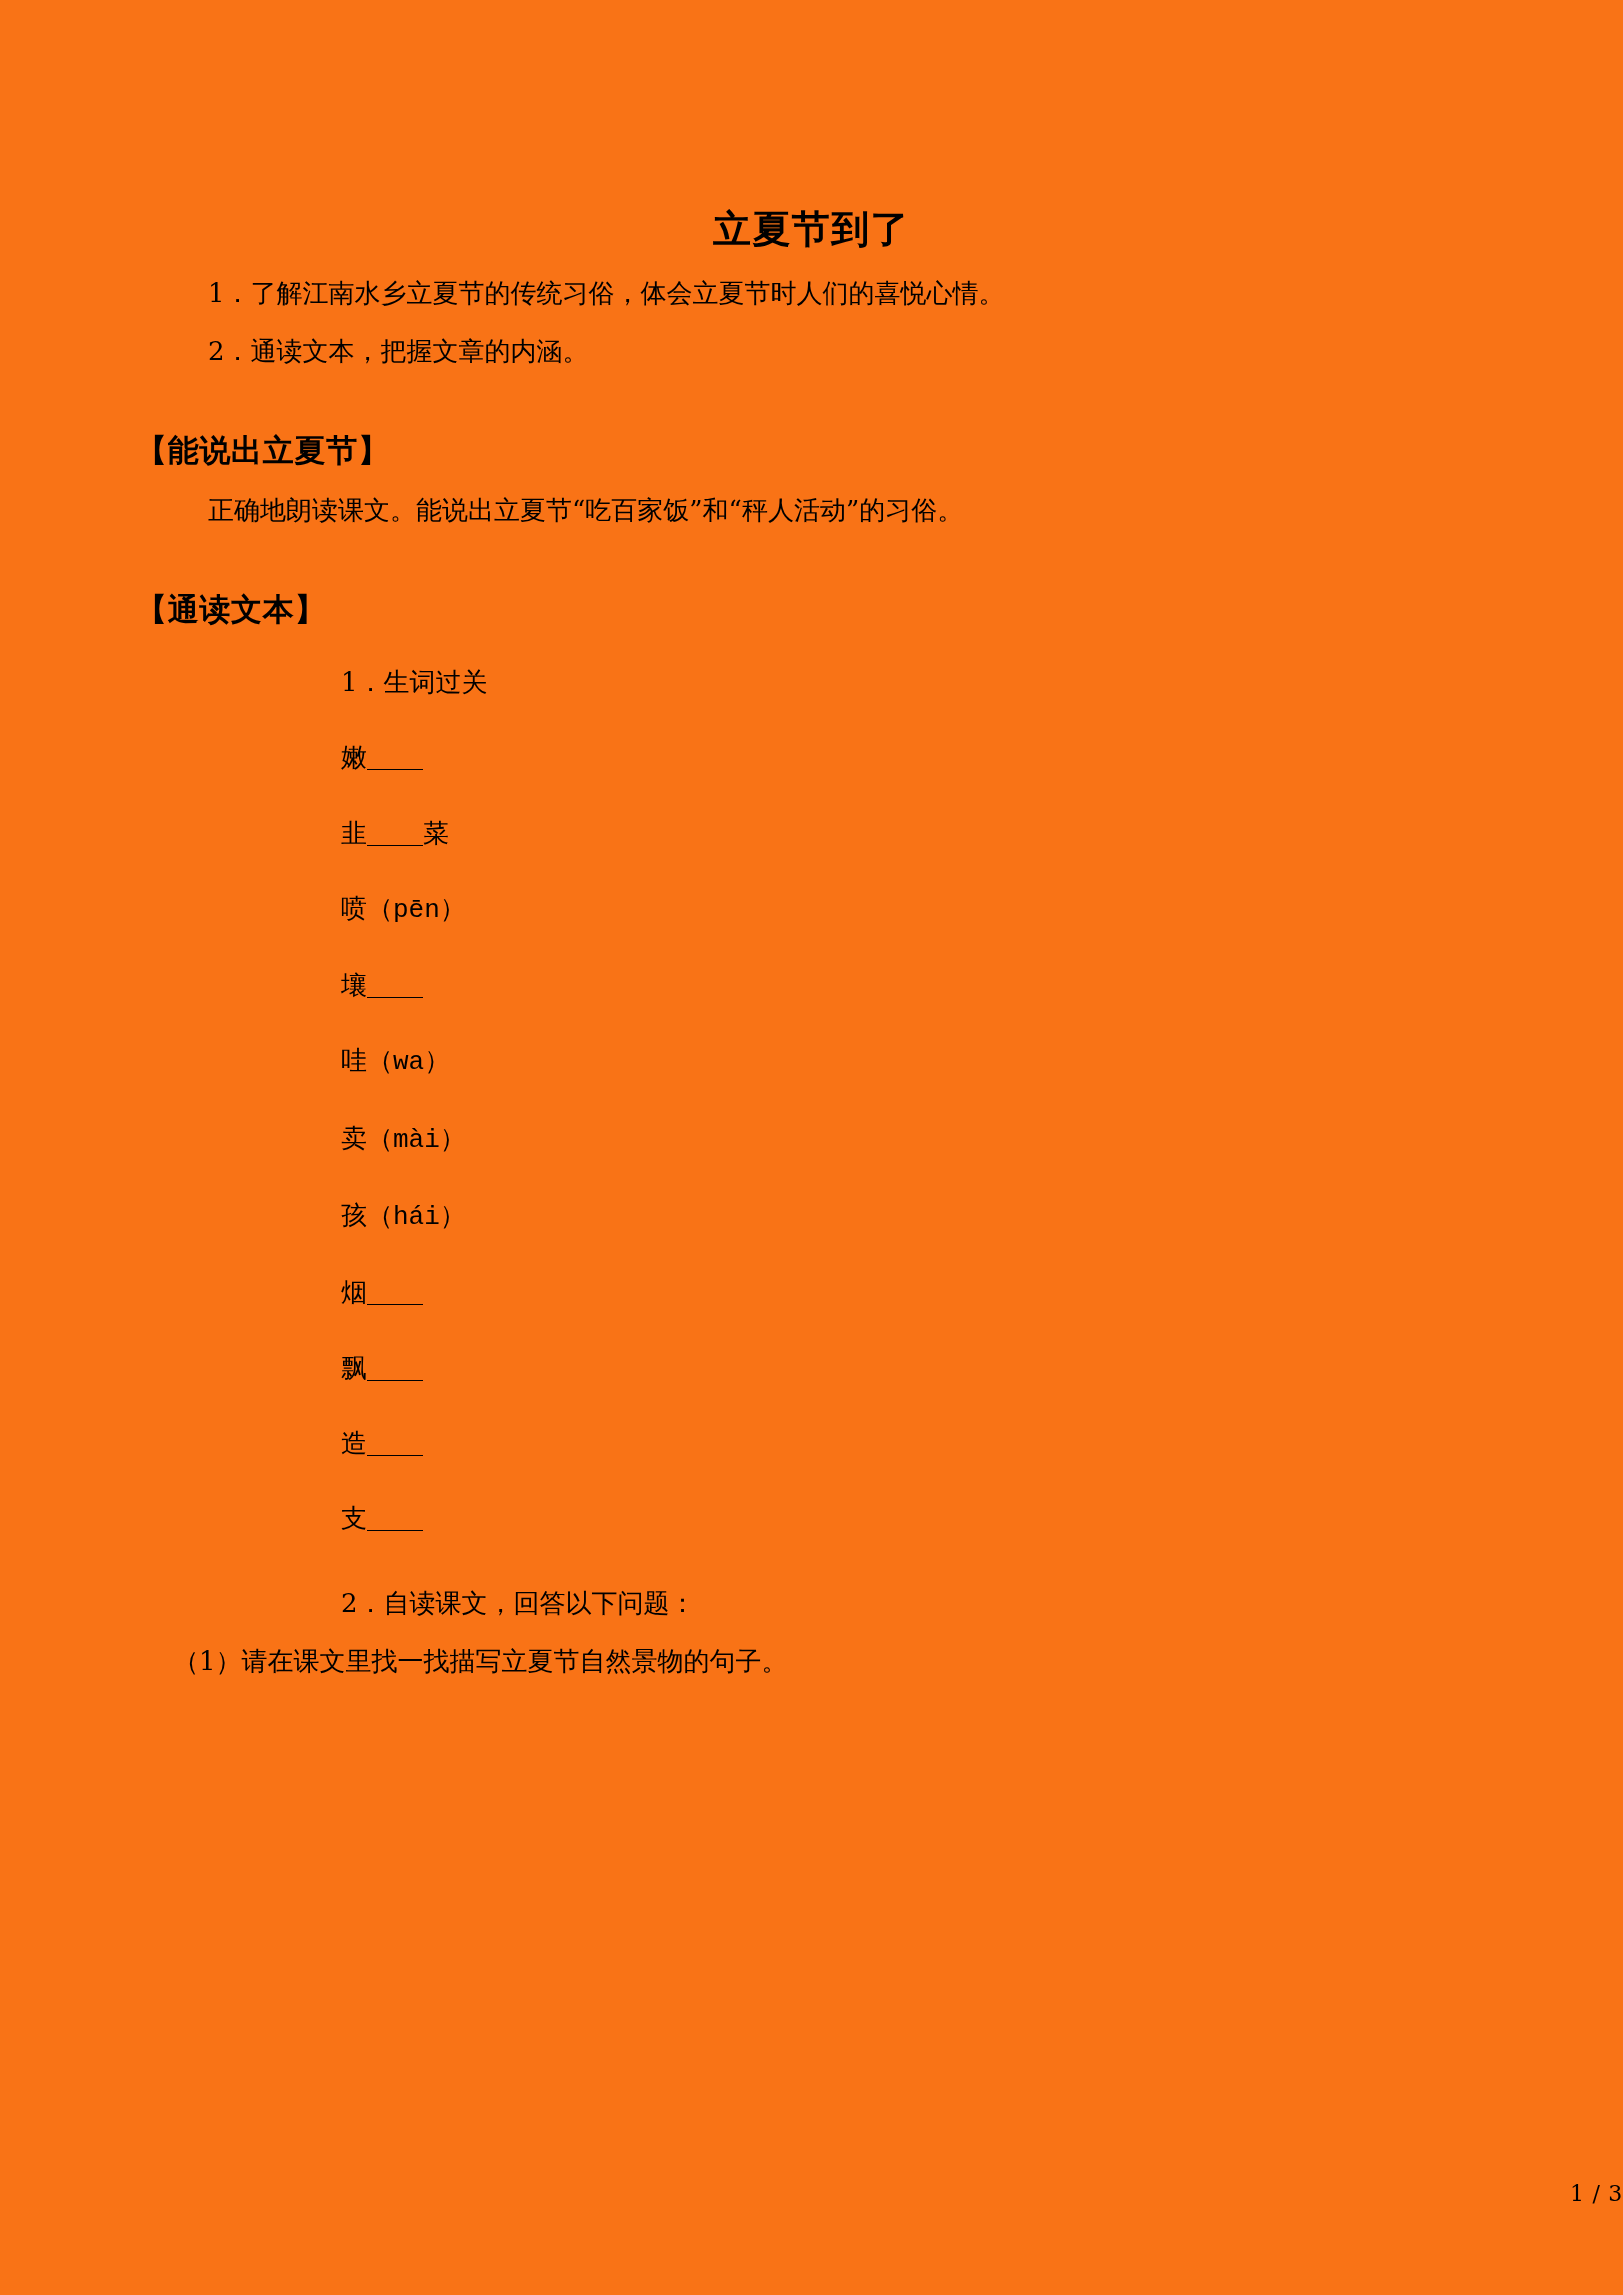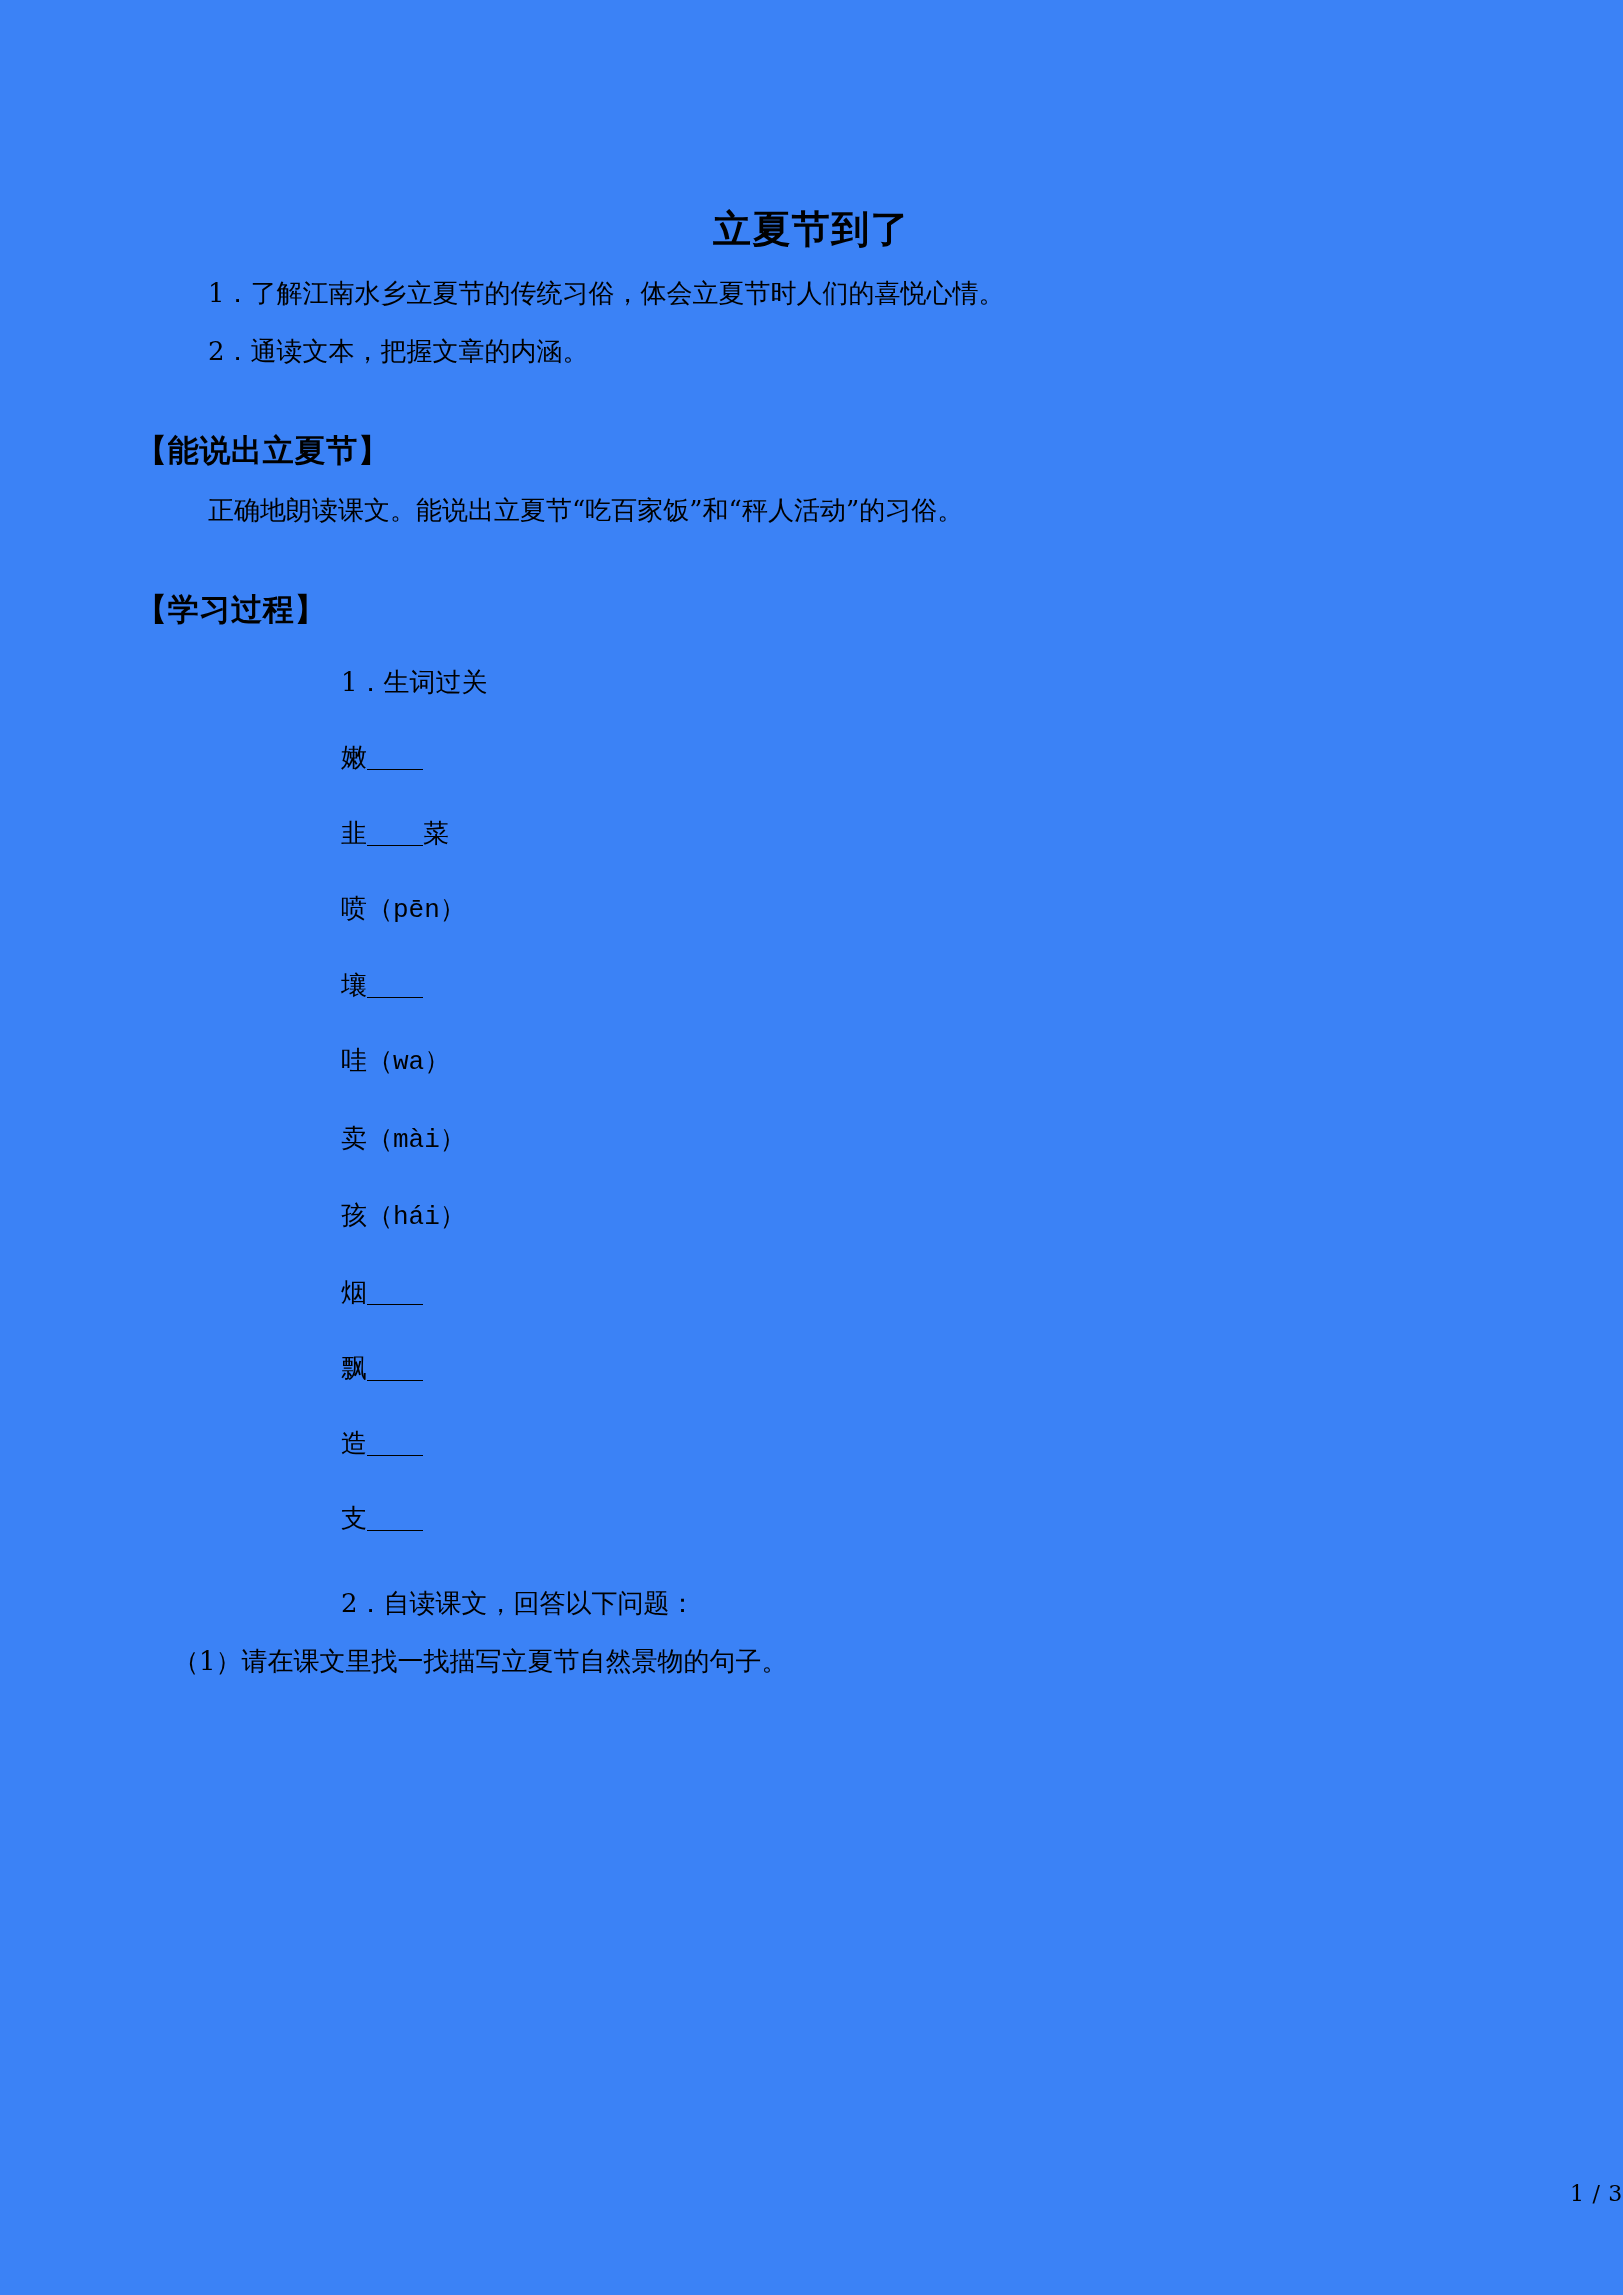--- a/index.html
+++ b/index.html
@@ -9,21 +9,21 @@
   }
   body {
     font-family: "DejaVu Serif", serif;
     color: #000000;
   }
   .page {
     width: 1623px;
     min-height: 2295px;
     box-sizing: border-box;
     margin: 0 auto;
-    background: #3b82f6;
+    background: #f97316;
     position: relative;
     padding: 170px 136px 0 136px;
   }
   .doc-title {
     text-align: center;
     font-size: 38px;
     font-weight: bold;
     letter-spacing: 1.4px;
     margin: 34px 0 0 0;
     font-family: "DejaVu Serif", serif;
@@ -92,21 +92,21 @@
   <h1 class="doc-title">立夏节到了</h1>
 
 
   <div class="body-line indent-1">1．了解江南水乡立夏节的传统习俗，体会立夏节时人们的喜悦心情。</div>
   <div class="body-line indent-1">2．通读文本，把握文章的内涵。</div>
 
   <div class="section-heading">【能说出立夏节】</div>
 
   <div class="body-line indent-1">正确地朗读课文。能说出立夏节“吃百家饭”和“秤人活动”的习俗。</div>
 
-  <div class="section-heading">【学习过程】</div>
+  <div class="section-heading">【通读文本】</div>
 
 
   <div class="body-line indent-3 gap-top-md">1．生词过关</div>
 
   <div class="vocab-line"><span>嫩</span><span class="blank-fill"></span></div>
 
   <div class="vocab-line"><span>韭</span><span class="blank-fill"></span><span>菜</span></div>
 
   <div class="vocab-line"><span>喷</span><span class="pinyin">（pēn）</span></div>
 

